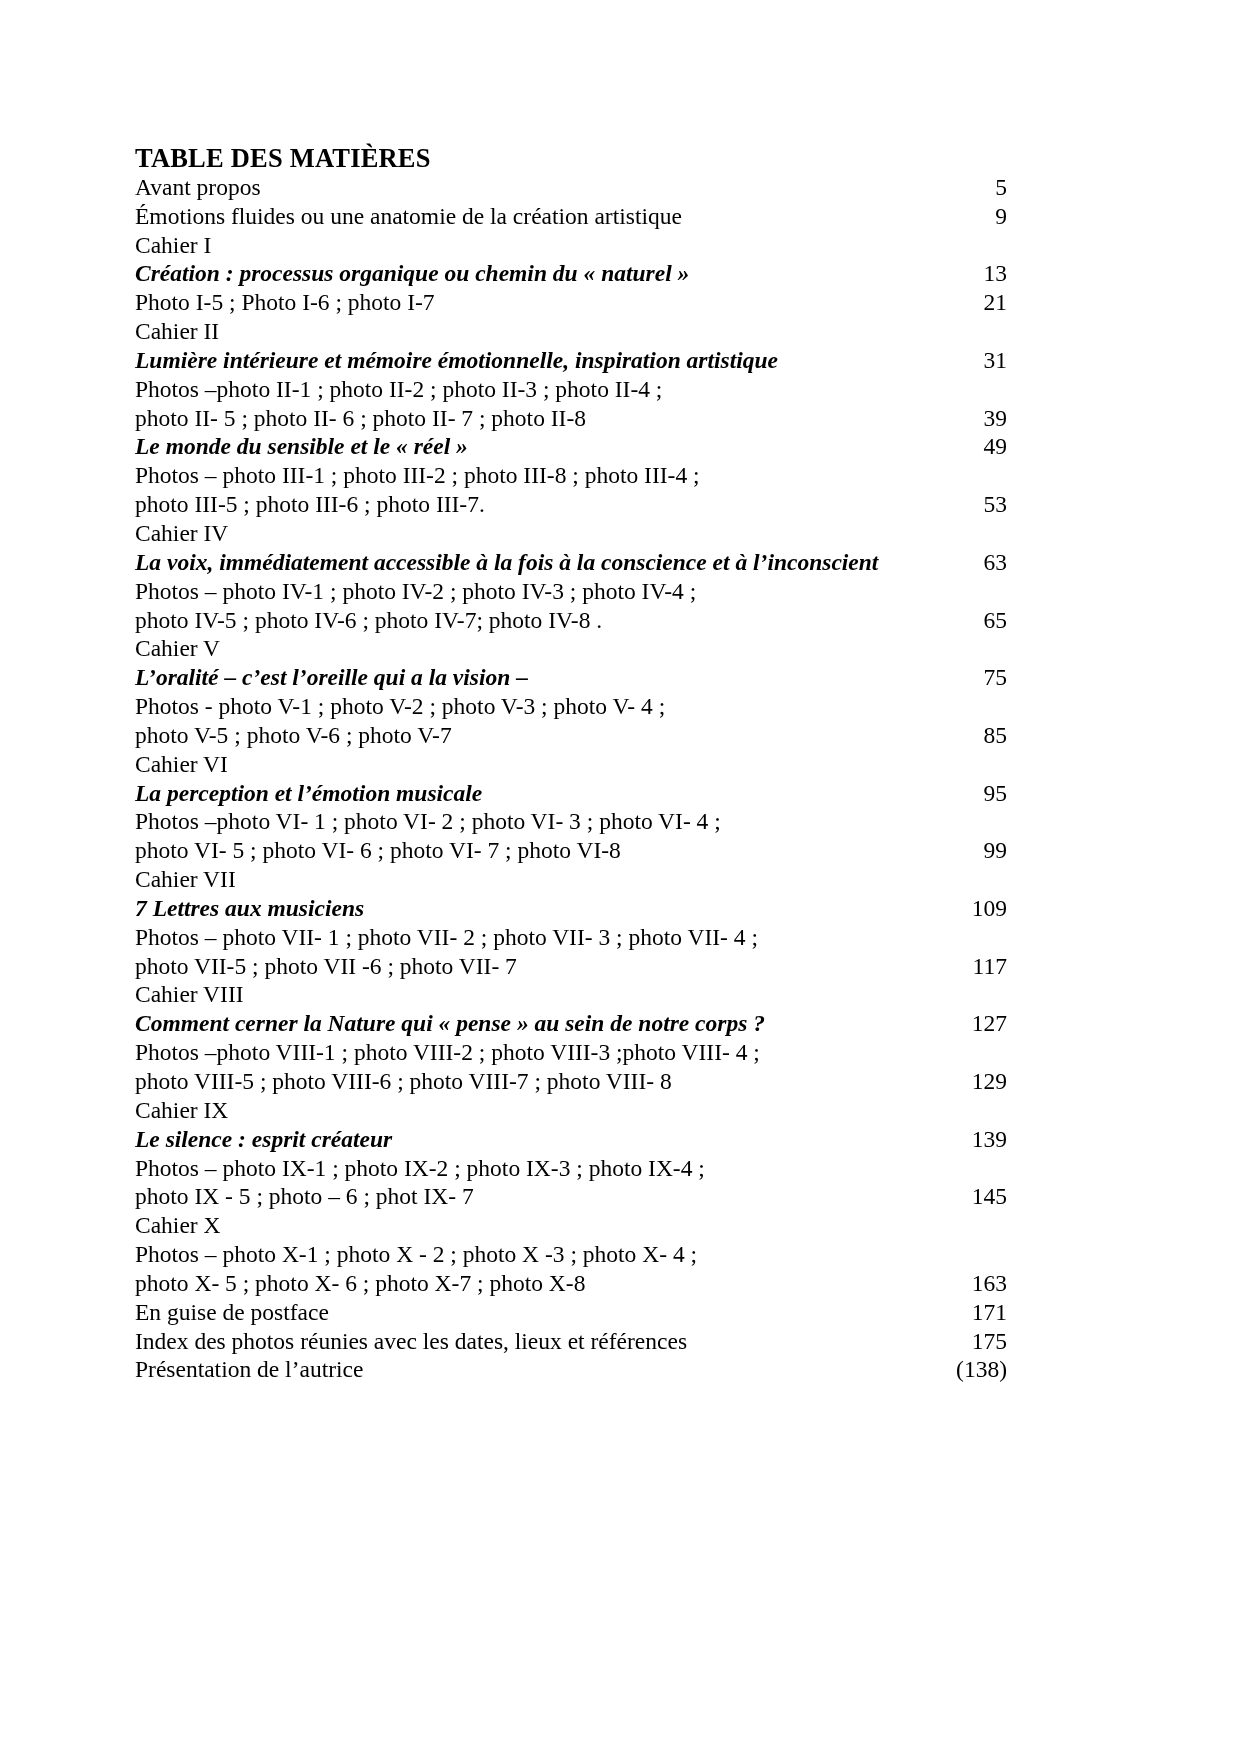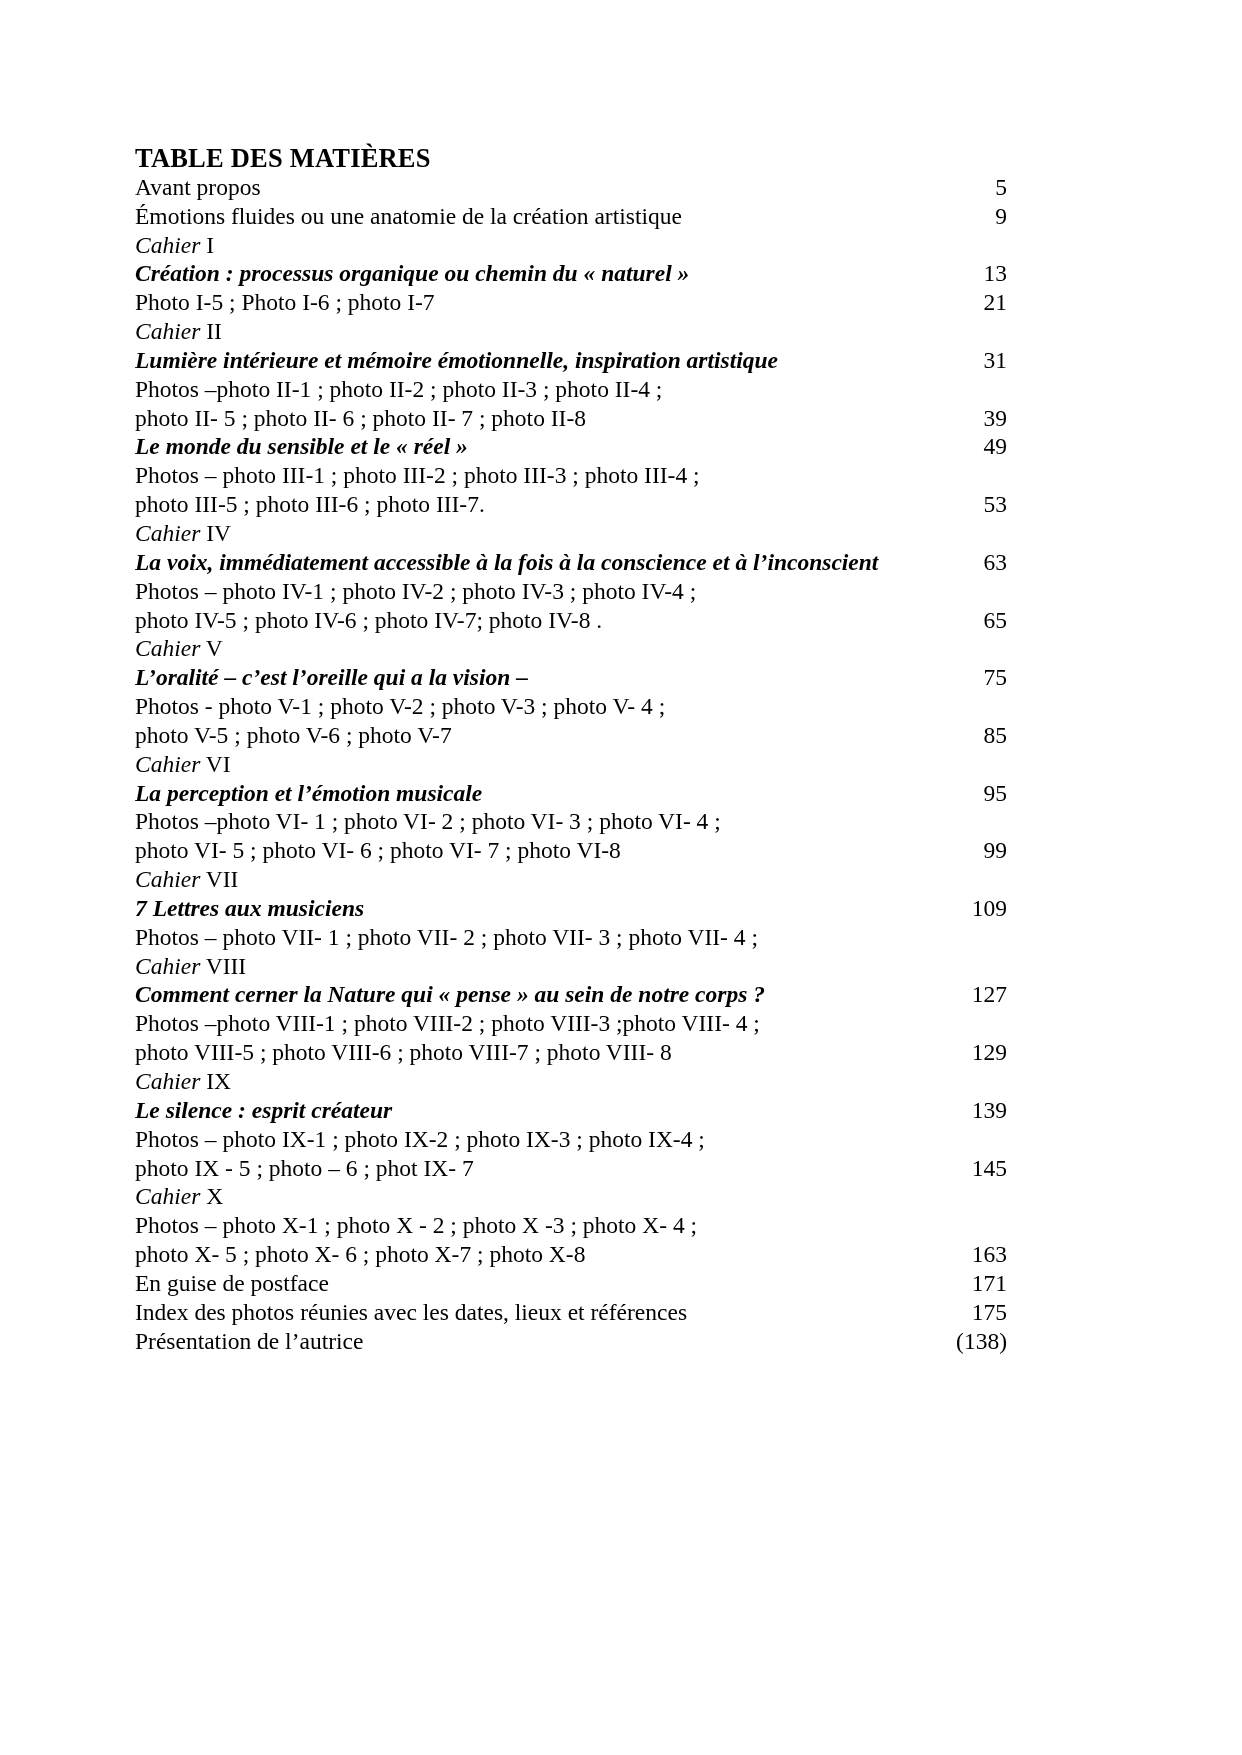--- a/index.html
+++ b/index.html
@@ -42,21 +42,20 @@
   .row.heading .entry-text {
     font-weight: 700;
     font-size: 26.5px;
     letter-spacing: 0.2px;
   }
   .row.chapter .entry-text {
     font-weight: 700;
     font-style: italic;
   }
   .row.cahier .cahier-word {
-    font-style: italic;
   }
   .row.cahier .cahier-numeral {
     font-style: normal;
   }
 </style>
 </head>
 <body>
 
 <main>
   <section id="toc">
@@ -64,37 +63,38 @@
       <div class="row plain"><span class="entry-text">Avant propos</span><span class="page-num">5</span></div>
       <div class="row plain"><span class="entry-text">Émotions fluides ou une anatomie de la création artistique</span><span class="page-num">9</span></div>
       <div class="row cahier"><span class="entry-text"><span class="cahier-word">Cahier</span> <span class="cahier-numeral">I</span></span><span class="page-num"></span></div>
       <div class="row chapter"><span class="entry-text">Création : processus organique ou chemin du « naturel »</span><span class="page-num">13</span></div>
       <div class="row plain"><span class="entry-text">Photo I-5 ; Photo I-6 ; photo I-7</span><span class="page-num">21</span></div>
       <div class="row cahier"><span class="entry-text"><span class="cahier-word">Cahier</span> <span class="cahier-numeral">II</span></span><span class="page-num"></span></div>
       <div class="row chapter"><span class="entry-text">Lumière intérieure et mémoire émotionnelle, inspiration artistique</span><span class="page-num">31</span></div>
       <div class="row plain"><span class="entry-text">Photos –photo II-1 ; photo II-2 ; photo II-3 ; photo II-4 ;</span><span class="page-num"></span></div>
       <div class="row plain"><span class="entry-text">photo II- 5 ; photo II- 6 ; photo II- 7 ; photo II-8</span><span class="page-num">39</span></div>
       <div class="row chapter"><span class="entry-text">Le monde du sensible et le « réel »</span><span class="page-num">49</span></div>
-      <div class="row plain"><span class="entry-text">Photos – photo III-1 ; photo III-2 ; photo III-3 ; photo III-4 ;</span><span class="page-num"></span></div>
+      <div class="row plain"><span class="entry-text">Photos – photo III-1 ; photo III-2 ; photo III-8 ; photo III-4 ;</span><span class="page-num"></span></div>
       <div class="row plain"><span class="entry-text">photo III-5 ; photo III-6 ; photo III-7.</span><span class="page-num">53</span></div>
       <div class="row cahier"><span class="entry-text"><span class="cahier-word">Cahier</span> <span class="cahier-numeral">IV</span></span><span class="page-num"></span></div>
       <div class="row chapter"><span class="entry-text">La voix, immédiatement accessible à la fois à la conscience et à l’inconscient</span><span class="page-num">63</span></div>
       <div class="row plain"><span class="entry-text">Photos – photo IV-1 ; photo IV-2 ; photo IV-3 ; photo IV-4 ;</span><span class="page-num"></span></div>
       <div class="row plain"><span class="entry-text">photo IV-5 ; photo IV-6 ; photo IV-7; photo IV-8 .</span><span class="page-num">65</span></div>
       <div class="row cahier"><span class="entry-text"><span class="cahier-word">Cahier</span> <span class="cahier-numeral">V</span></span><span class="page-num"></span></div>
       <div class="row chapter"><span class="entry-text">L’oralité – c’est l’oreille qui a la vision –</span><span class="page-num">75</span></div>
       <div class="row plain"><span class="entry-text">Photos - photo V-1 ; photo V-2 ; photo V-3 ; photo V- 4 ;</span><span class="page-num"></span></div>
       <div class="row plain"><span class="entry-text">photo V-5 ; photo V-6 ; photo V-7</span><span class="page-num">85</span></div>
       <div class="row cahier"><span class="entry-text"><span class="cahier-word">Cahier</span> <span class="cahier-numeral">VI</span></span><span class="page-num"></span></div>
       <div class="row chapter"><span class="entry-text">La perception et l’émotion musicale</span><span class="page-num">95</span></div>
       <div class="row plain"><span class="entry-text">Photos –photo VI- 1 ; photo VI- 2 ; photo VI- 3 ; photo VI- 4 ;</span><span class="page-num"></span></div>
       <div class="row plain"><span class="entry-text">photo VI- 5 ; photo VI- 6 ; photo VI- 7 ; photo VI-8</span><span class="page-num">99</span></div>
       <div class="row cahier"><span class="entry-text"><span class="cahier-word">Cahier</span> <span class="cahier-numeral">VII</span></span><span class="page-num"></span></div>
       <div class="row chapter"><span class="entry-text">7 Lettres aux musiciens</span><span class="page-num">109</span></div>
       <div class="row plain"><span class="entry-text">Photos – photo VII- 1 ; photo VII- 2 ; photo VII- 3 ; photo VII- 4 ;</span><span class="page-num"></span></div>
+      <div class="row plain"><span class="entry-text">photo VII-5 ; photo VII -6 ; photo VII- 7</span><span class="page-num">117</span></div>
       <div class="row cahier"><span class="entry-text"><span class="cahier-word">Cahier</span> <span class="cahier-numeral">VIII</span></span><span class="page-num"></span></div>
       <div class="row chapter"><span class="entry-text">Comment cerner la Nature qui « pense » au sein de notre corps ?</span><span class="page-num">127</span></div>
       <div class="row plain"><span class="entry-text">Photos –photo VIII-1 ; photo VIII-2 ; photo VIII-3 ;photo VIII- 4 ;</span><span class="page-num"></span></div>
       <div class="row plain"><span class="entry-text">photo VIII-5 ; photo VIII-6 ; photo VIII-7 ; photo VIII- 8</span><span class="page-num">129</span></div>
       <div class="row cahier"><span class="entry-text"><span class="cahier-word">Cahier</span> <span class="cahier-numeral">IX</span></span><span class="page-num"></span></div>
       <div class="row chapter"><span class="entry-text">Le silence : esprit créateur</span><span class="page-num">139</span></div>
       <div class="row plain"><span class="entry-text">Photos – photo IX-1 ; photo IX-2 ; photo IX-3 ; photo IX-4 ;</span><span class="page-num"></span></div>
       <div class="row plain"><span class="entry-text">photo IX - 5 ; photo – 6 ; phot IX- 7</span><span class="page-num">145</span></div>
       <div class="row cahier"><span class="entry-text"><span class="cahier-word">Cahier</span> <span class="cahier-numeral">X</span></span><span class="page-num"></span></div>
       <div class="row plain"><span class="entry-text">Photos – photo X-1 ; photo X - 2 ; photo X -3 ; photo X- 4 ;</span><span class="page-num"></span></div>

